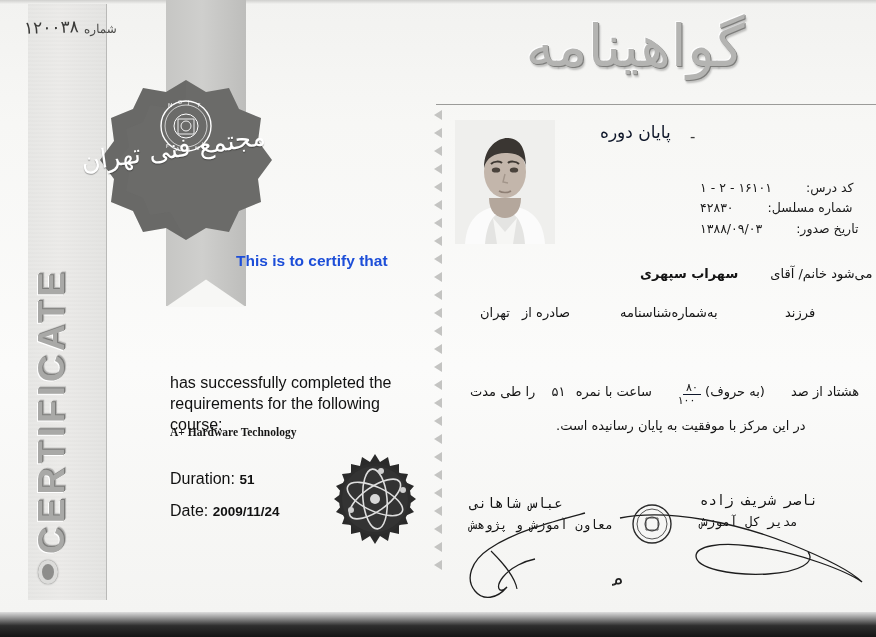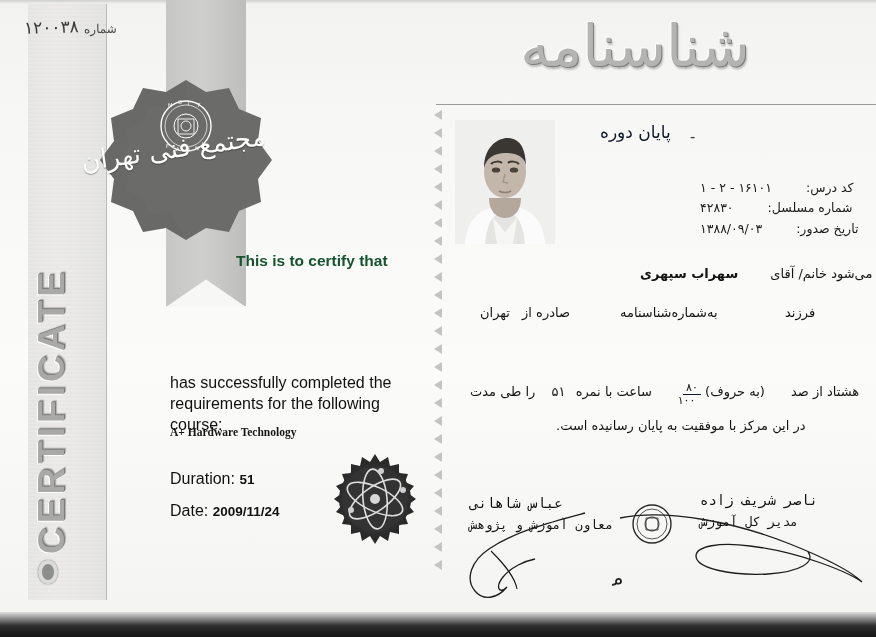--- a/index.html
+++ b/index.html
@@ -161,21 +161,21 @@
   .frac .bot{ display:block; padding:0 3px;}
 
   .closing{
     position:absolute;left:556px;top:418px;direction:rtl;
     font-size:13px;color:#141414;font-family:"DejaVu Sans", sans-serif;white-space:nowrap;
   }
 
   
   .en-certify{
     position:absolute;left:236px;top:252px;
-    font-size:15.5px;font-weight:bold;color:#14532d;
+    font-size:15.5px;font-weight:bold;color:#1d4ed8;
     font-family:"Liberation Sans", sans-serif;
   }
   .en-name{
     position:absolute;left:170px;top:343px;
     font-size:15px;color:#121212;font-family:"Liberation Sans", sans-serif;white-space:nowrap;
   }
   .en-name b{ font-size:11.5px; font-weight:bold; margin-left:4px;}
   .en-body{
     position:absolute;left:170px;top:372px;width:260px;
     font-size:16px;line-height:1.32;color:#111;
@@ -221,21 +221,21 @@
 
   <div class="left-band">
     <div class="band-shade"></div>
   </div>
   <div class="cert-vertical">CERTIFICATE</div>
   <div class="punch-hole"></div>
 
   <div class="num-label">شماره</div>
   <div class="num-value">۱۲۰۰۳۸</div>
 
-  <div class="main-title">شناسنامه</div>
+  <div class="main-title">گواهینامه</div>
   <div class="hrule"></div>
 
   <div class="ribbon"></div>
   <div class="rosette">
     <svg width="176" height="176" viewBox="0 0 176 176" aria-hidden="true">
       <path fill="#6b6b69" d="M88 2 L108 14 L131 10 L141 31 L163 40 L160 63 L174 82 L160 101 L163 124 L141 133 L131 154 L108 150 L88 162 L68 150 L45 154 L35 133 L13 124 L16 101 L2 82 L16 63 L13 40 L35 31 L45 10 L68 14 Z"></path>
       <path fill="#5e5e5c" d="M88 162 L68 150 L45 154 L35 133 L13 124 L16 101 L2 82 L16 63 L13 40 L35 31 L45 10 L68 14 L88 2 L88 20 L72 30 L52 27 L45 44 L28 51 L31 69 L20 82 L31 95 L28 113 L45 120 L52 137 L72 134 Z" opacity="0.12"></path>
       <circle cx="88" cy="48" r="25" fill="none" stroke="#ffffff" stroke-width="1.4"></circle>
       <circle cx="88" cy="48" r="21" fill="none" stroke="#ffffff" stroke-width="0.7"></circle>
       <circle cx="88" cy="48" r="12" fill="none" stroke="#ffffff" stroke-width="1"></circle>

